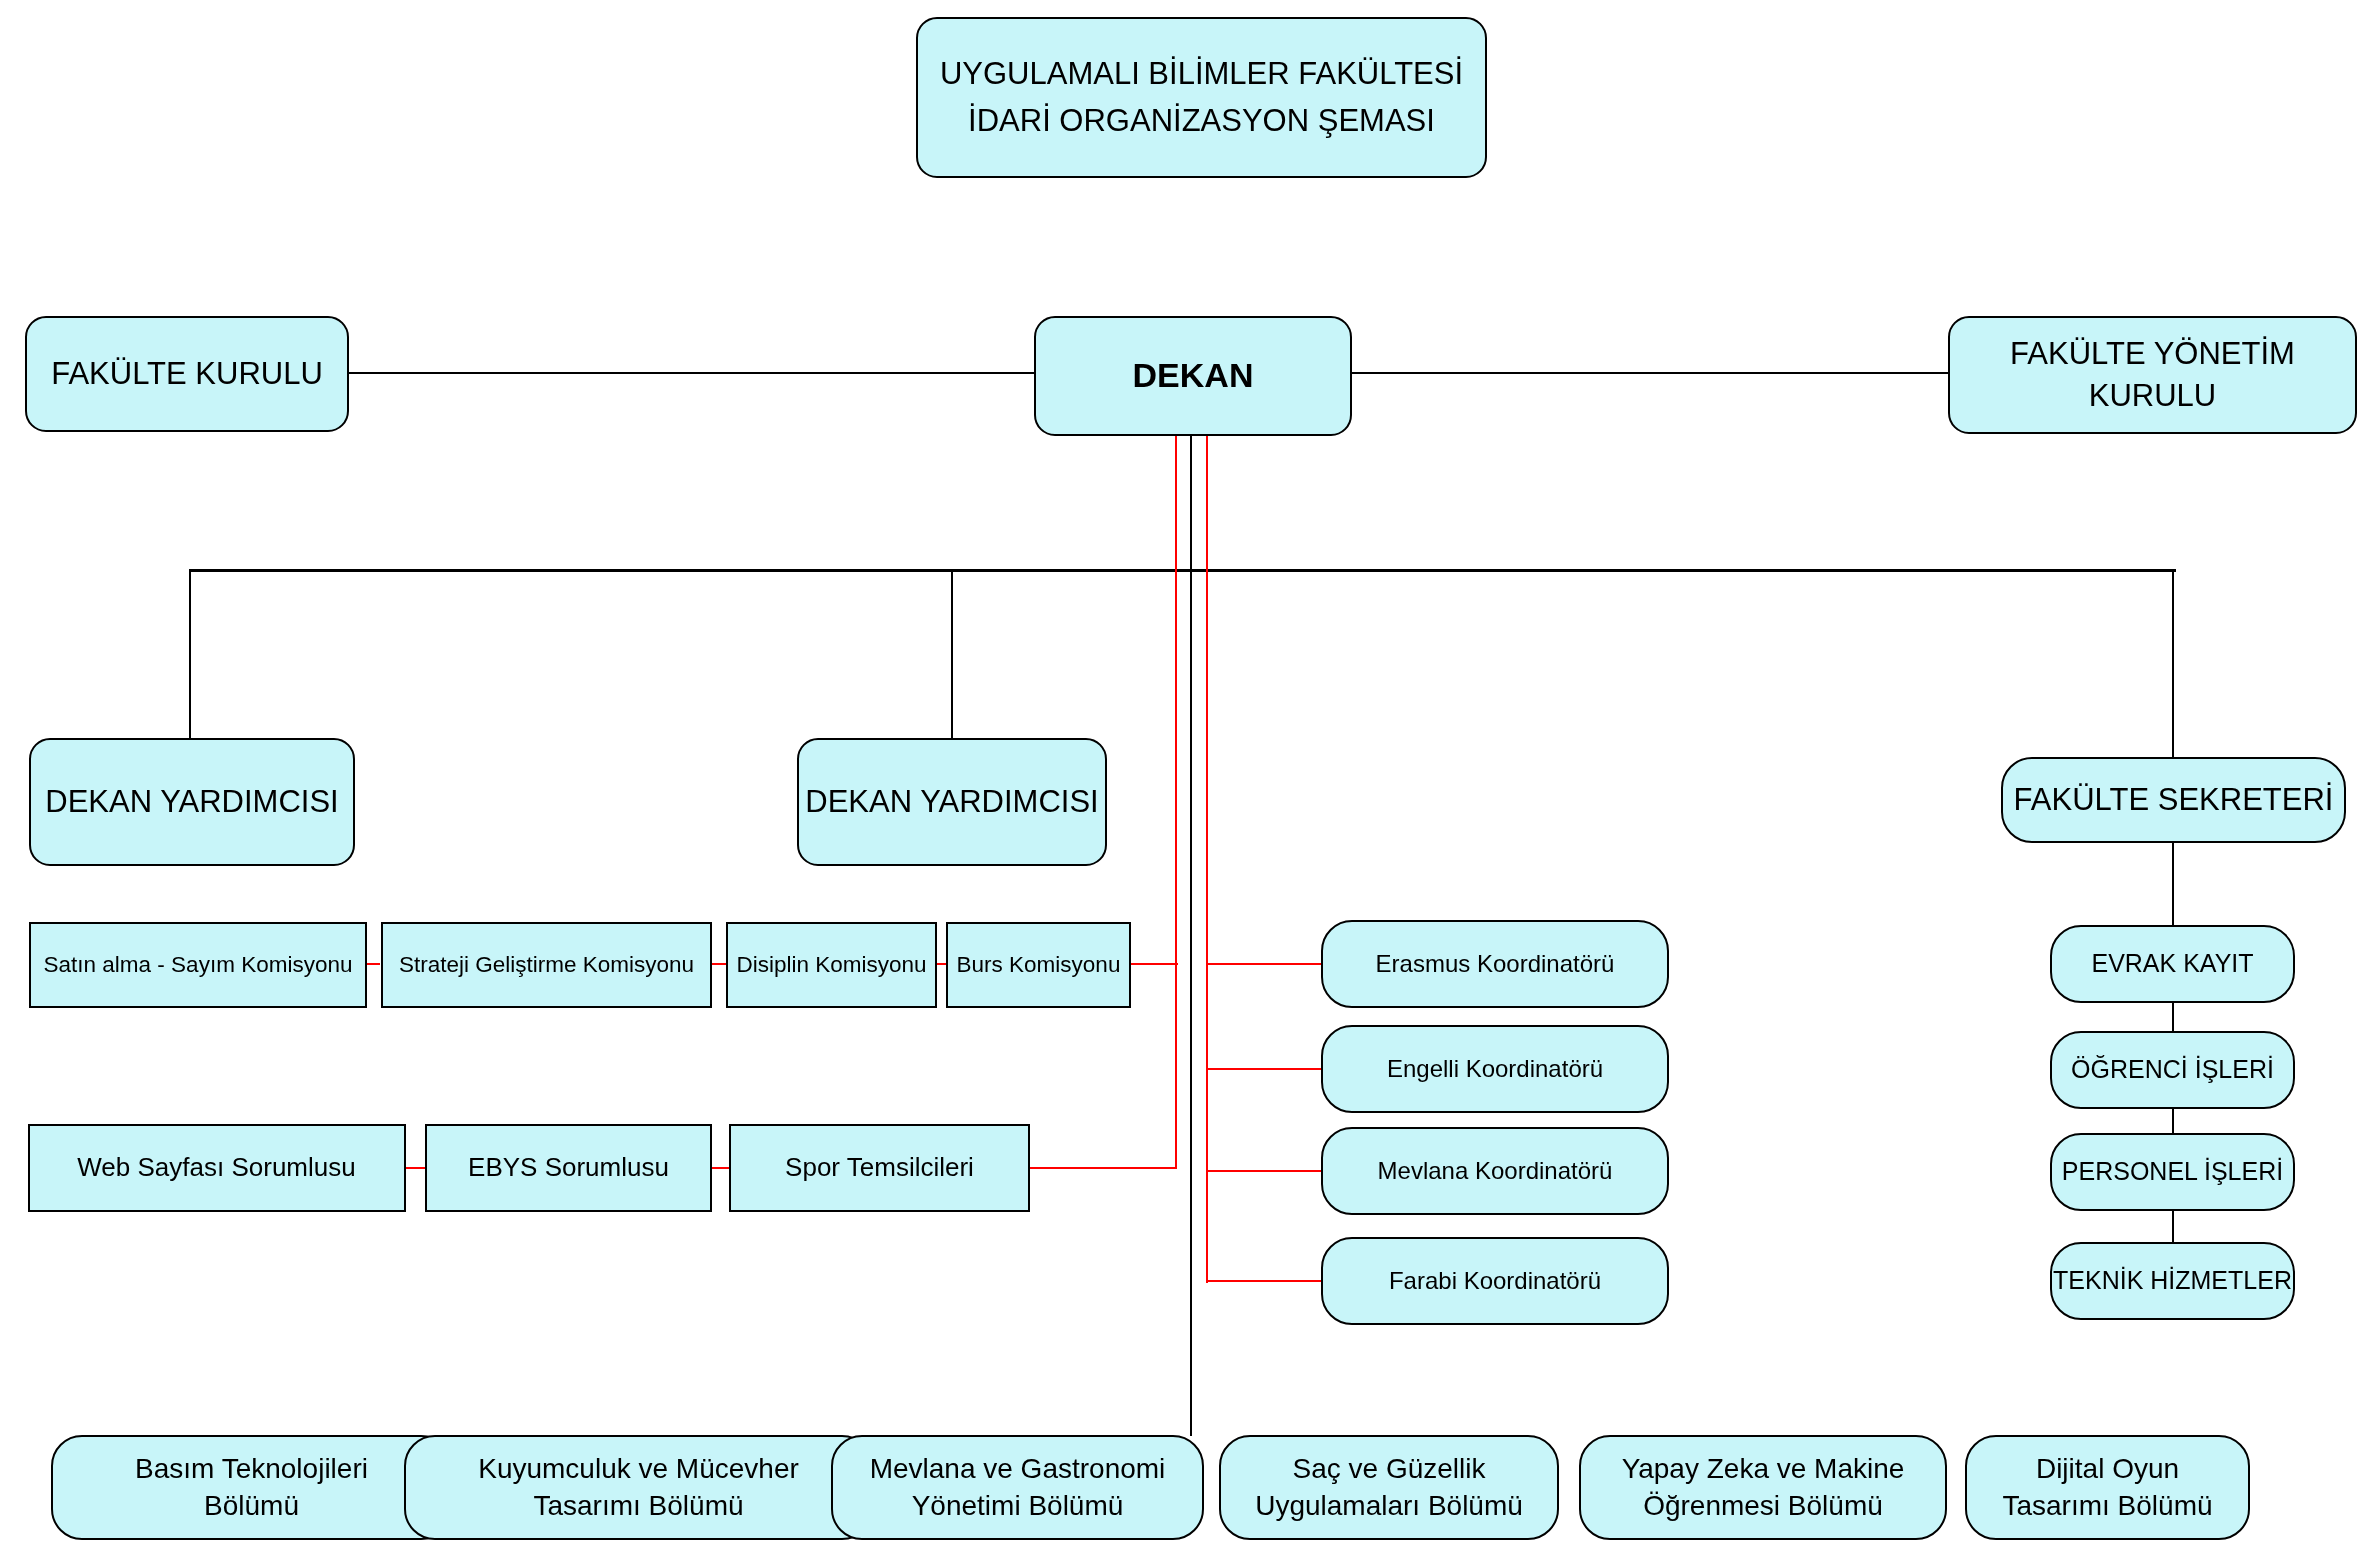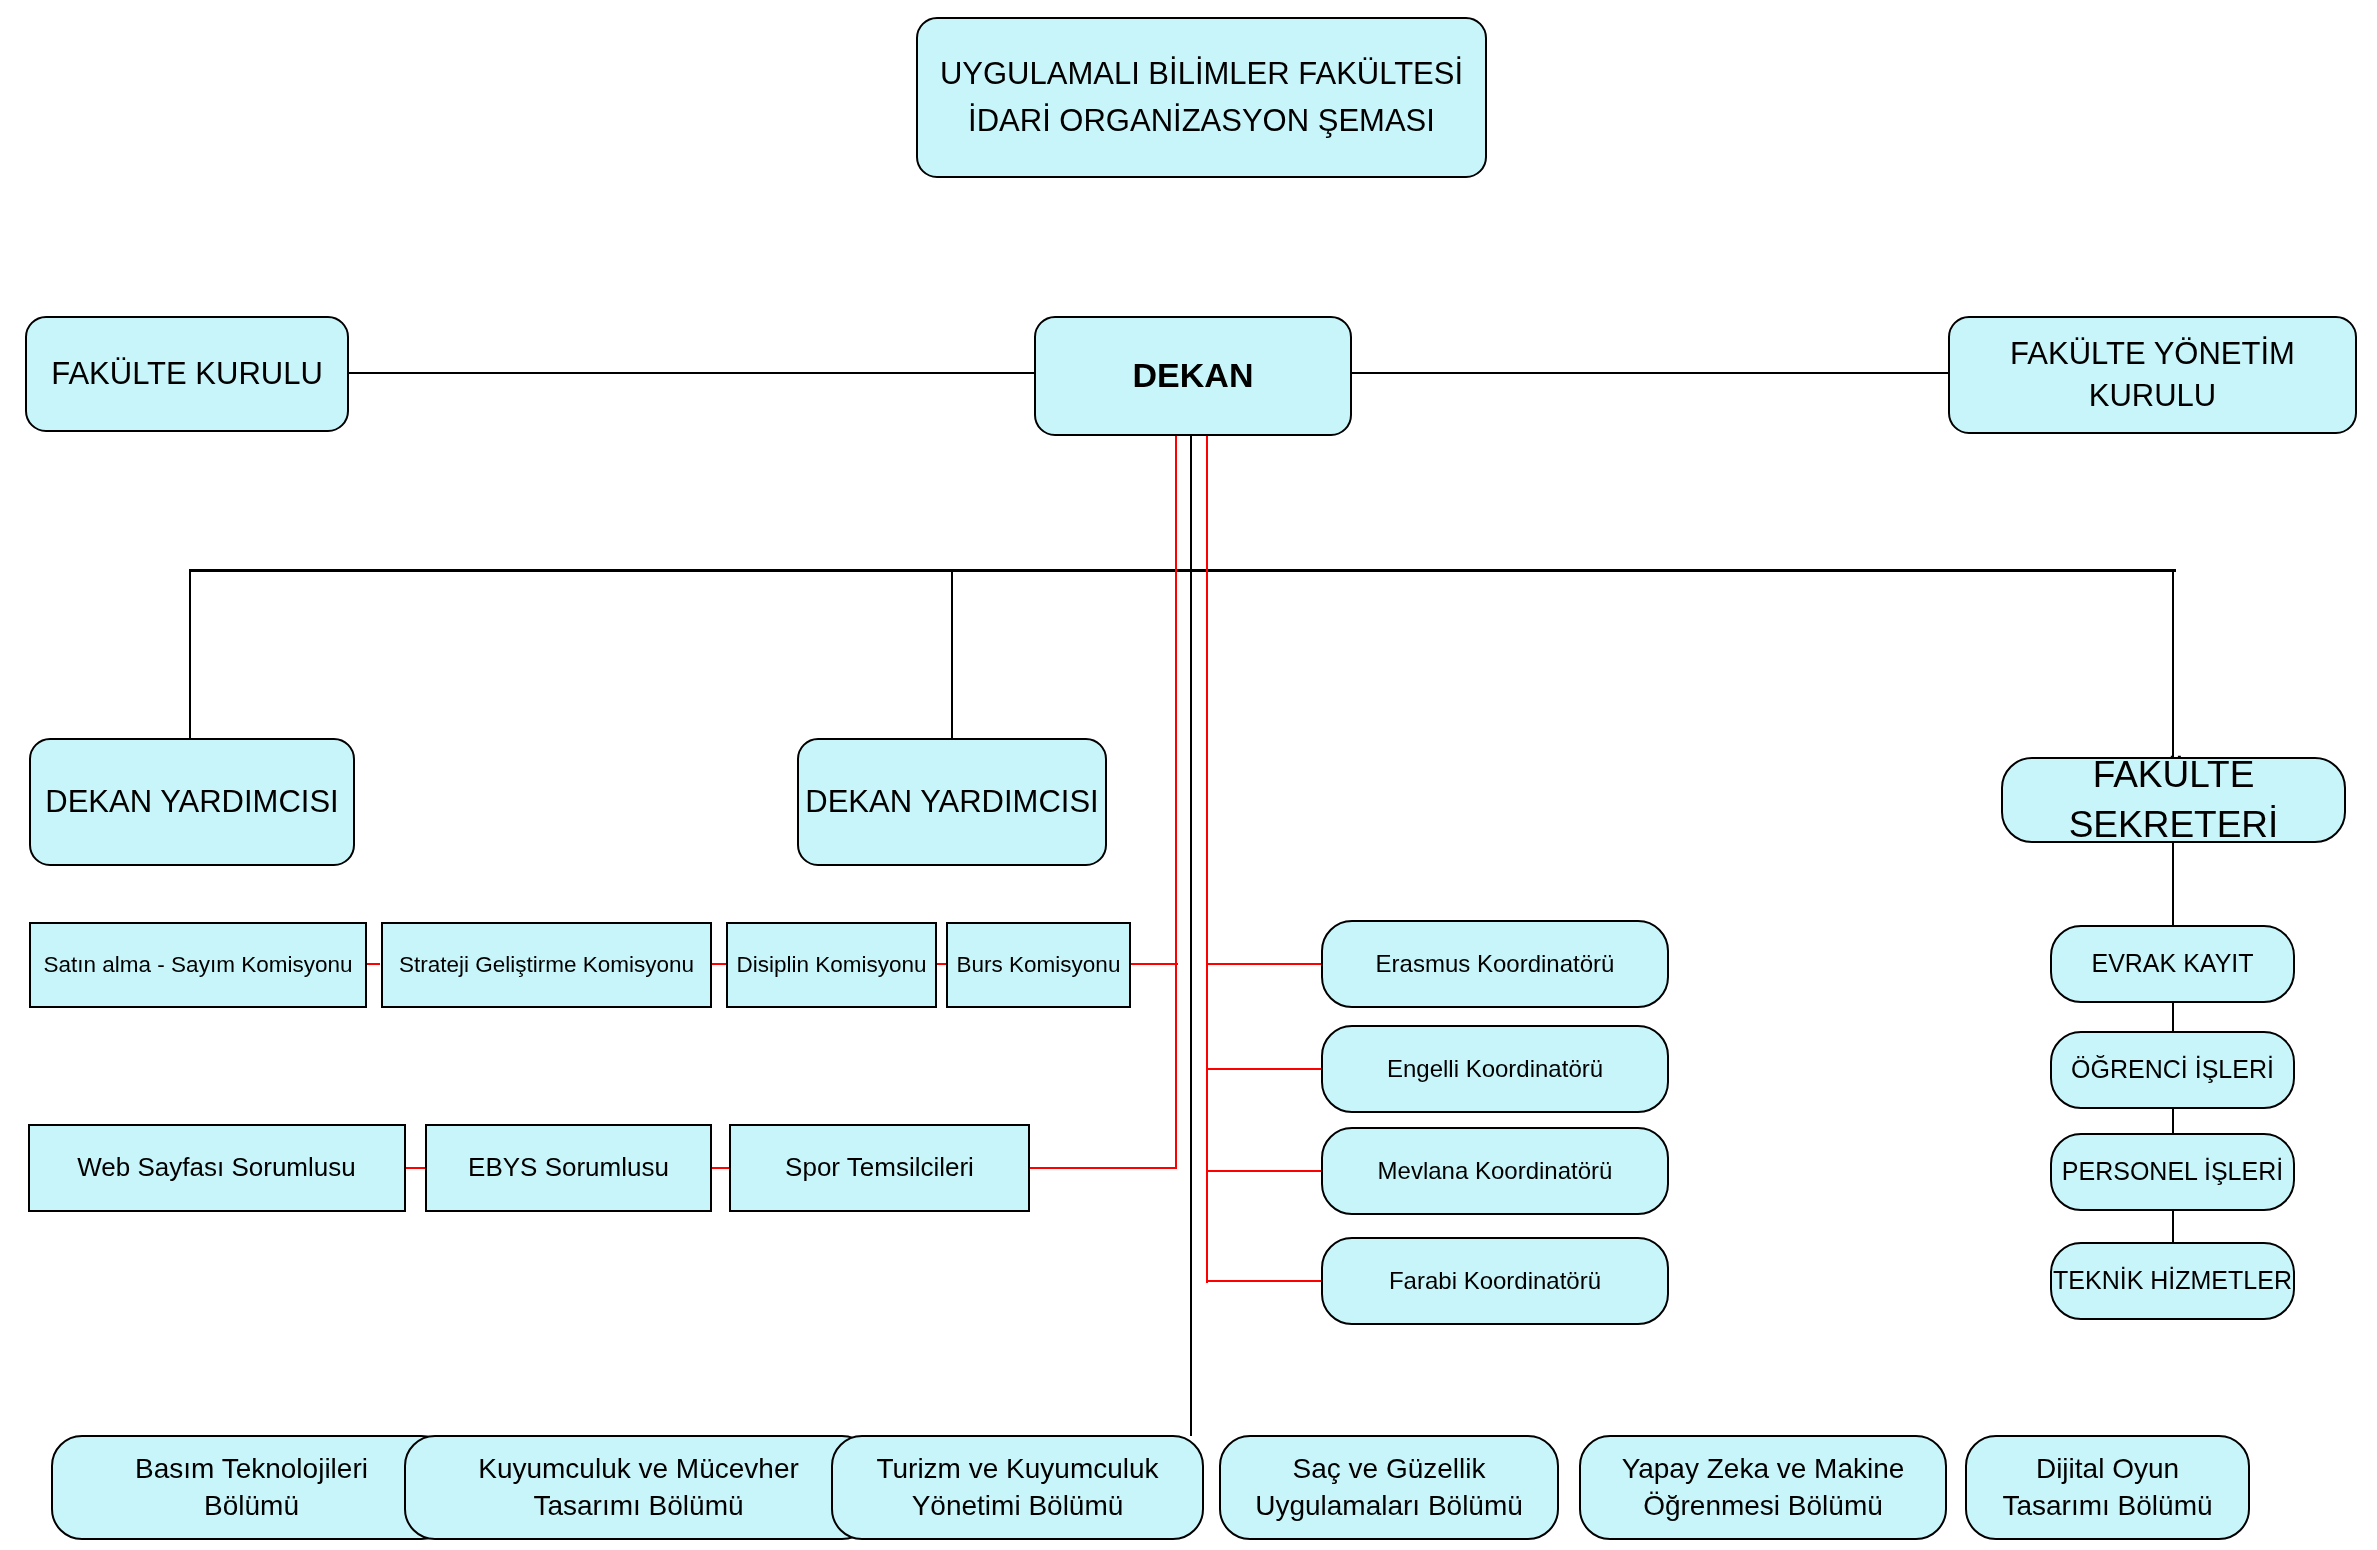--- a/index.html
+++ b/index.html
@@ -22,21 +22,21 @@
   .rect{border-radius:0;}
 
   .line{position:absolute;z-index:1;}
   .black{background:var(--line-black,#000);}
   .red{background:var(--line-red,#ff0000);}
 
   .fs-title{font-size:31px;line-height:1.5;}
   .fs-top{font-size:31px;}
   .fs-dekan{font-size:34px;font-weight:bold;}
   .fs-dy{font-size:31px;}
-  .fs-fs{font-size:37px;}
+  .fs-fs{font-size:31px;}
   .fs-kom{font-size:22.5px;}
   .fs-web{font-size:26px;}
   .fs-coord{font-size:24px;}
   .fs-unit{font-size:25px;}
   .fs-dept{font-size:28px;line-height:1.32;}
 </style>
 </head>
 <body>
 
 <div class="canvas">
@@ -150,21 +150,21 @@
     </div>
   </div>
   <div class="node round-sm fs-dept" style="left:404px;top:1435px;width:469px;height:105px">
     <div>
       <div>Kuyumculuk ve Mücevher</div>
       <div>Tasarımı Bölümü</div>
     </div>
   </div>
   <div class="node round-sm fs-dept" style="left:831px;top:1435px;width:373px;height:105px">
     <div>
-      <div>Turizm ve Kuyumculuk</div>
+      <div>Mevlana ve Gastronomi</div>
       <div>Yönetimi Bölümü</div>
     </div>
   </div>
   <div class="node round-sm fs-dept" style="left:1219px;top:1435px;width:340px;height:105px">
     <div>
       <div>Saç ve Güzellik</div>
       <div>Uygulamaları Bölümü</div>
     </div>
   </div>
   <div class="node round-sm fs-dept" style="left:1579px;top:1435px;width:368px;height:105px">

